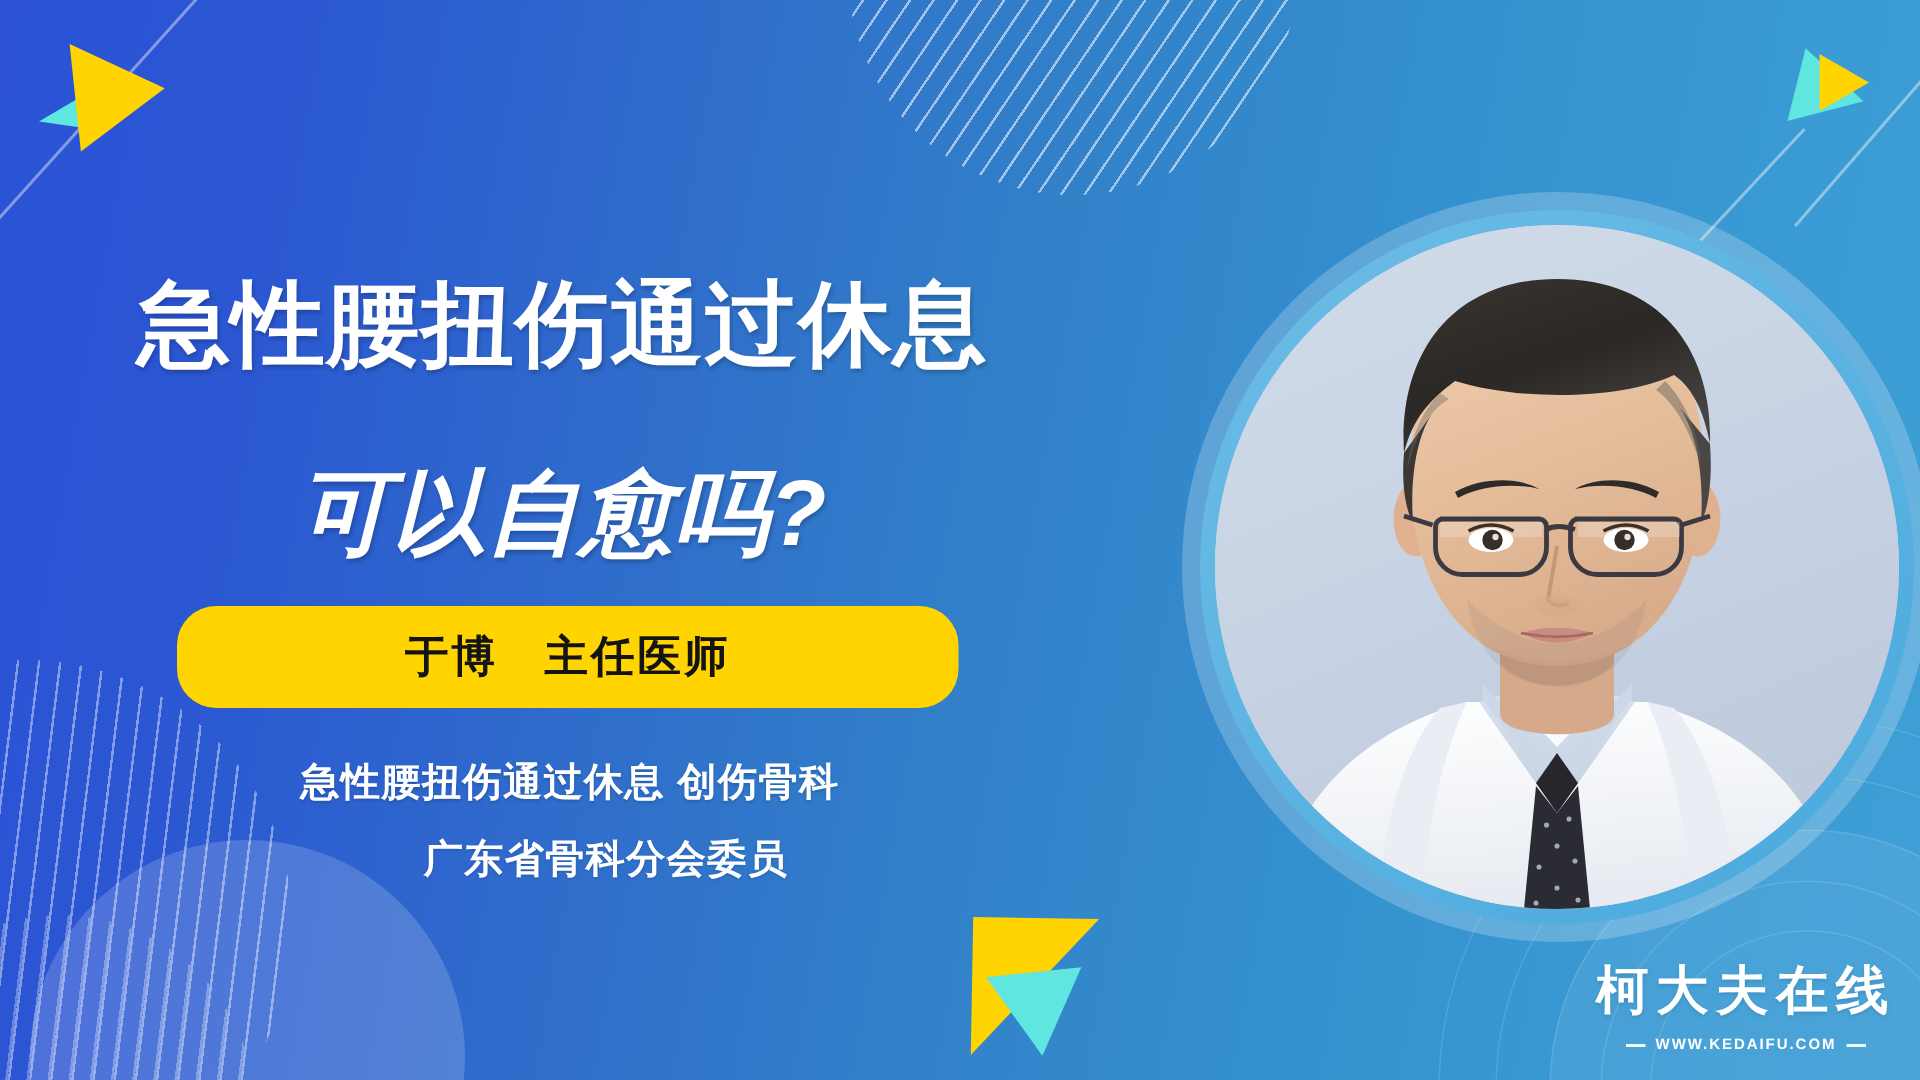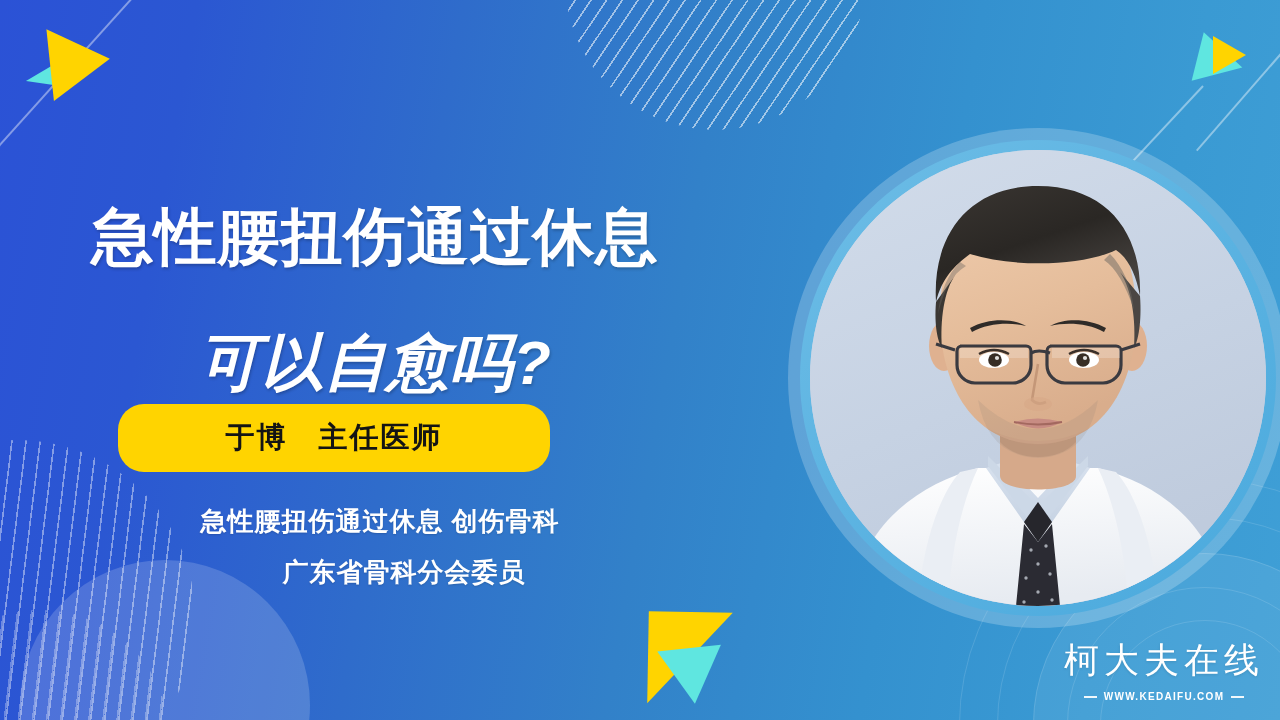--- a/index.html
+++ b/index.html
@@ -140,25 +140,25 @@
 
   
   .title{
     position:absolute;left:0;top:186px;width:750px;
     color:#ffffff;
     font-size:62px;font-weight:bold;
     letter-spacing:1px;line-height:1.0;
     text-shadow:1px 2px 3px rgba(0,0,0,.22);
     text-align:center;
   }
-  .title-l1{display:block;margin-top:20px;}
+  .title-l1{display:block;}
   .title-l2{display:block;margin-top:64px;font-style:italic;}
 
   .badge{
-    position:absolute;left:118px;top:404px;width:432px;height:68px;
+    position:absolute;left:118px;top:404px;width:521px;height:68px;
     background:#ffd400;border-radius:26px;
     display:flex;align-items:center;justify-content:center;
   }
   .badge-text{
     color:#141414;font-size:29px;font-weight:bold;letter-spacing:2px;
     white-space:pre;
   }
 
   .credits{
     position:absolute;left:0;top:504px;width:760px;text-align:center;
@@ -168,21 +168,21 @@
     font-size:26px;font-weight:bold;letter-spacing:1px;
     text-shadow:0 1px 2px rgba(0,0,0,.16);
   }
   .credit-line + .credit-line{margin-top:16px;padding-left:48px;}
 
   
   .logo{
     position:absolute;right:16px;bottom:18px;text-align:center;color:#ffffff;
   }
   .logo-cn{
-    font-size:35px;font-weight:normal;letter-spacing:5px;
+    font-size:35px;font-weight:bold;letter-spacing:5px;
     text-shadow:0 1px 3px rgba(0,0,0,.12);
   }
   .logo-url-row{
     display:flex;align-items:center;justify-content:center;gap:7px;margin-top:7px;
   }
   .logo-dash{width:13px;height:2px;background:#ffffff;opacity:.92;}
   .logo-url{font-size:10px;letter-spacing:1.3px;font-weight:bold;}
 </style>
 </head>
 <body>

